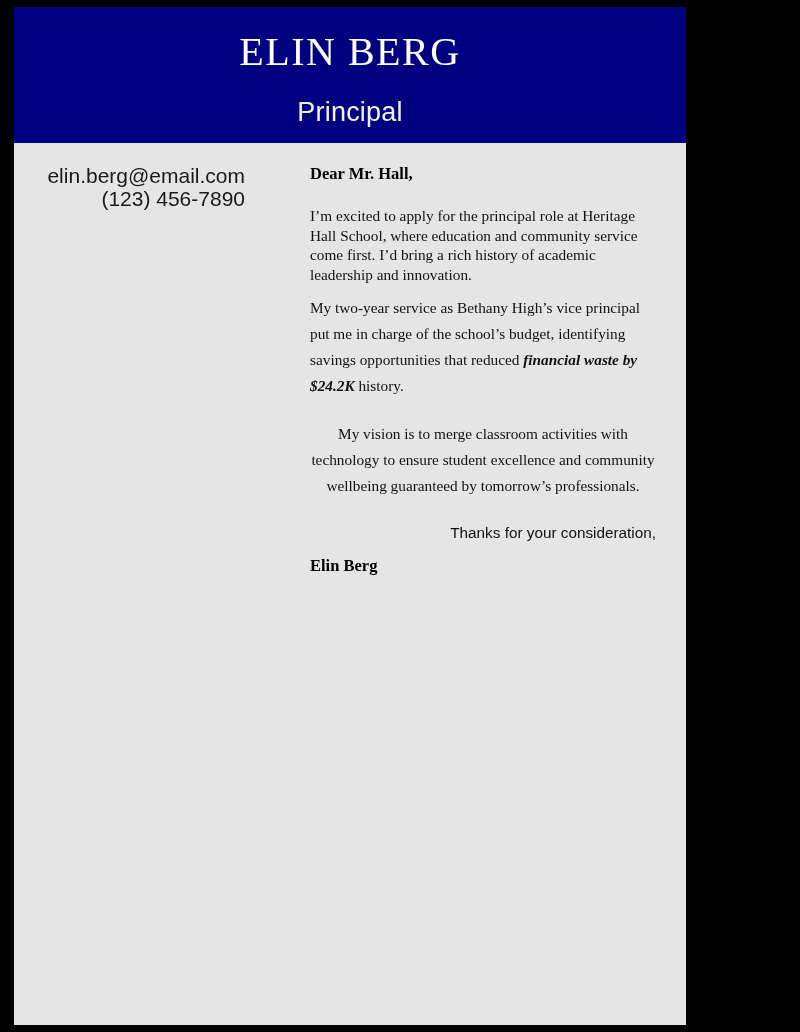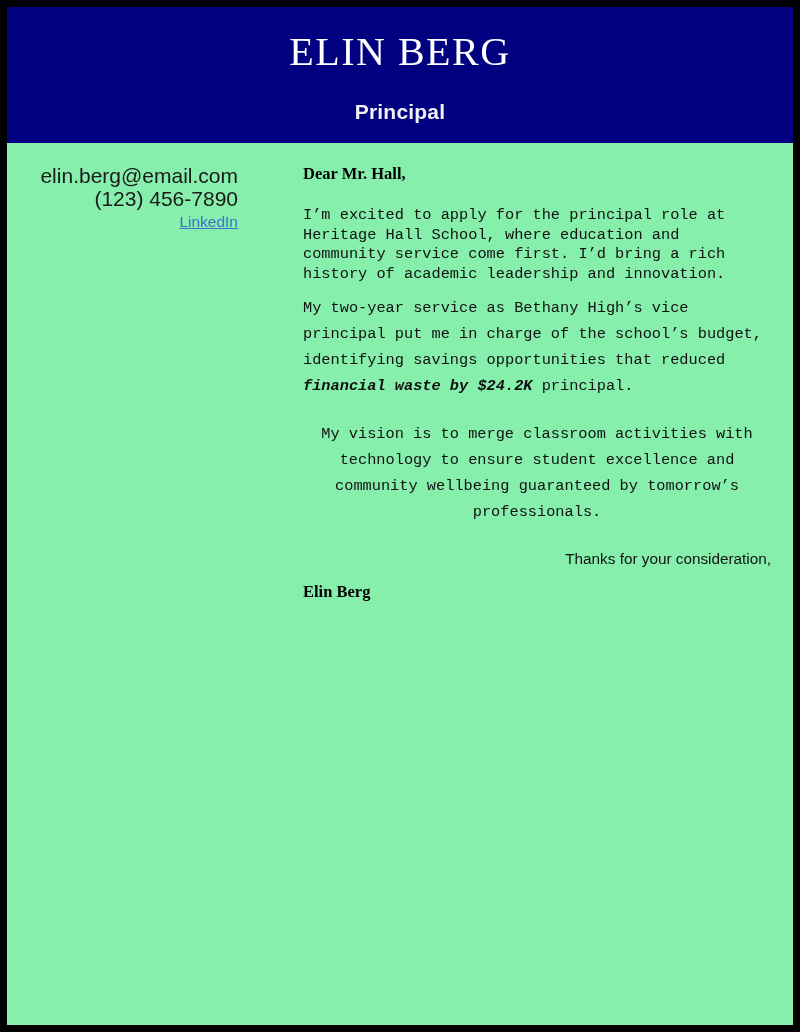--- a/index.html
+++ b/index.html
@@ -9,25 +9,25 @@
   }
   body {
     width: 800px;
     height: 1032px;
     overflow: hidden;
     font-family: "Liberation Sans", sans-serif;
   }
 
   .page {
     position: absolute;
-    left: 7px;
+    left: 14px;
     top: 7px;
-    width: 786px;
+    width: 672px;
     height: 1018px;
-    background: #86efac;
+    background: #e5e5e5;
     overflow: hidden;
   }
 
   
   .header {
     width: 100%;
     height: 136px;
     background: #000080;
     display: flex;
     flex-direction: column;
@@ -40,24 +40,24 @@
     font-family: "Liberation Serif", "DejaVu Serif", serif;
     font-size: 40px;
     line-height: 46px;
     letter-spacing: 1.5px;
     color: #ffffff;
     font-weight: 400;
     white-space: nowrap;
   }
   .job-title {
     font-family: "Liberation Sans", sans-serif;
-    font-size: 21px;
+    font-size: 27px;
     line-height: 26px;
     color: #f2f2f6;
-    font-weight: 700;
+    font-weight: 400;
     margin-top: 24px;
     letter-spacing: 0.2px;
   }
 
   
   .body-area {
     display: flex;
     align-items: flex-start;
     padding-top: 21px;
   }
@@ -82,35 +82,35 @@
     line-height: 23px;
     color: #3f6fd1;
     text-decoration: underline;
     cursor: pointer;
     white-space: nowrap;
   }
 
   .letter-col {
     flex: 1 1 auto;
     padding-left: 65px;
-    padding-right: 22px;
+    padding-right: 30px;
     box-sizing: border-box;
   }
 
   .salutation {
     font-family: "Liberation Serif", "DejaVu Serif", serif;
     font-weight: bold;
     font-size: 16.5px;
     line-height: 20px;
     color: #000000;
     margin: 0 0 22px 0;
   }
 
   .para {
-    font-family: Liberation Mono, monospace;
+    font-family: Liberation Serif, serif;
     font-size: 15.3px;
     color: #111111;
     margin: 0;
   }
   
   .para-tight {
     line-height: 19.5px;
     margin-bottom: 11px;
   }
   .para-loose {
@@ -153,30 +153,29 @@
   <div class="header">
     <div class="full-name">ELIN BERG</div>
     <div class="job-title">Principal</div>
   </div>
 
   <div class="body-area">
 
     <div class="contact-col">
       <div class="contact-line">elin.berg@email.com</div>
       <div class="contact-line">(123) 456-7890</div>
-      <div class="contact-link">LinkedIn</div>
     </div>
 
     <div class="letter-col">
 
       <p class="salutation">Dear Mr. Hall,</p>
 
       <p class="para para-tight">I’m excited to apply for the principal role at Heritage Hall School, where education and community service come first. I’d bring a rich history of academic leadership and innovation.</p>
 
-      <p class="para para-loose"><span>My two-year service as Bethany High’s vice principal put me in charge of the school’s budget, identifying savings opportunities that reduced </span><span class="emphasis">financial waste by $24.2K</span><span> principal.</span></p>
+      <p class="para para-loose"><span>My two-year service as Bethany High’s vice principal put me in charge of the school’s budget, identifying savings opportunities that reduced </span><span class="emphasis">financial waste by $24.2K</span><span> history.</span></p>
 
       <div class="spacer-gap"></div>
 
       <p class="para para-loose-last">My vision is to merge classroom activities with technology to ensure student excellence and community wellbeing  guaranteed by tomorrow’s professionals.</p>
 
       <div class="spacer-gap"></div>
 
       <p class="closing">Thanks for your consideration,</p>
 
       <p class="signature">Elin Berg</p>

